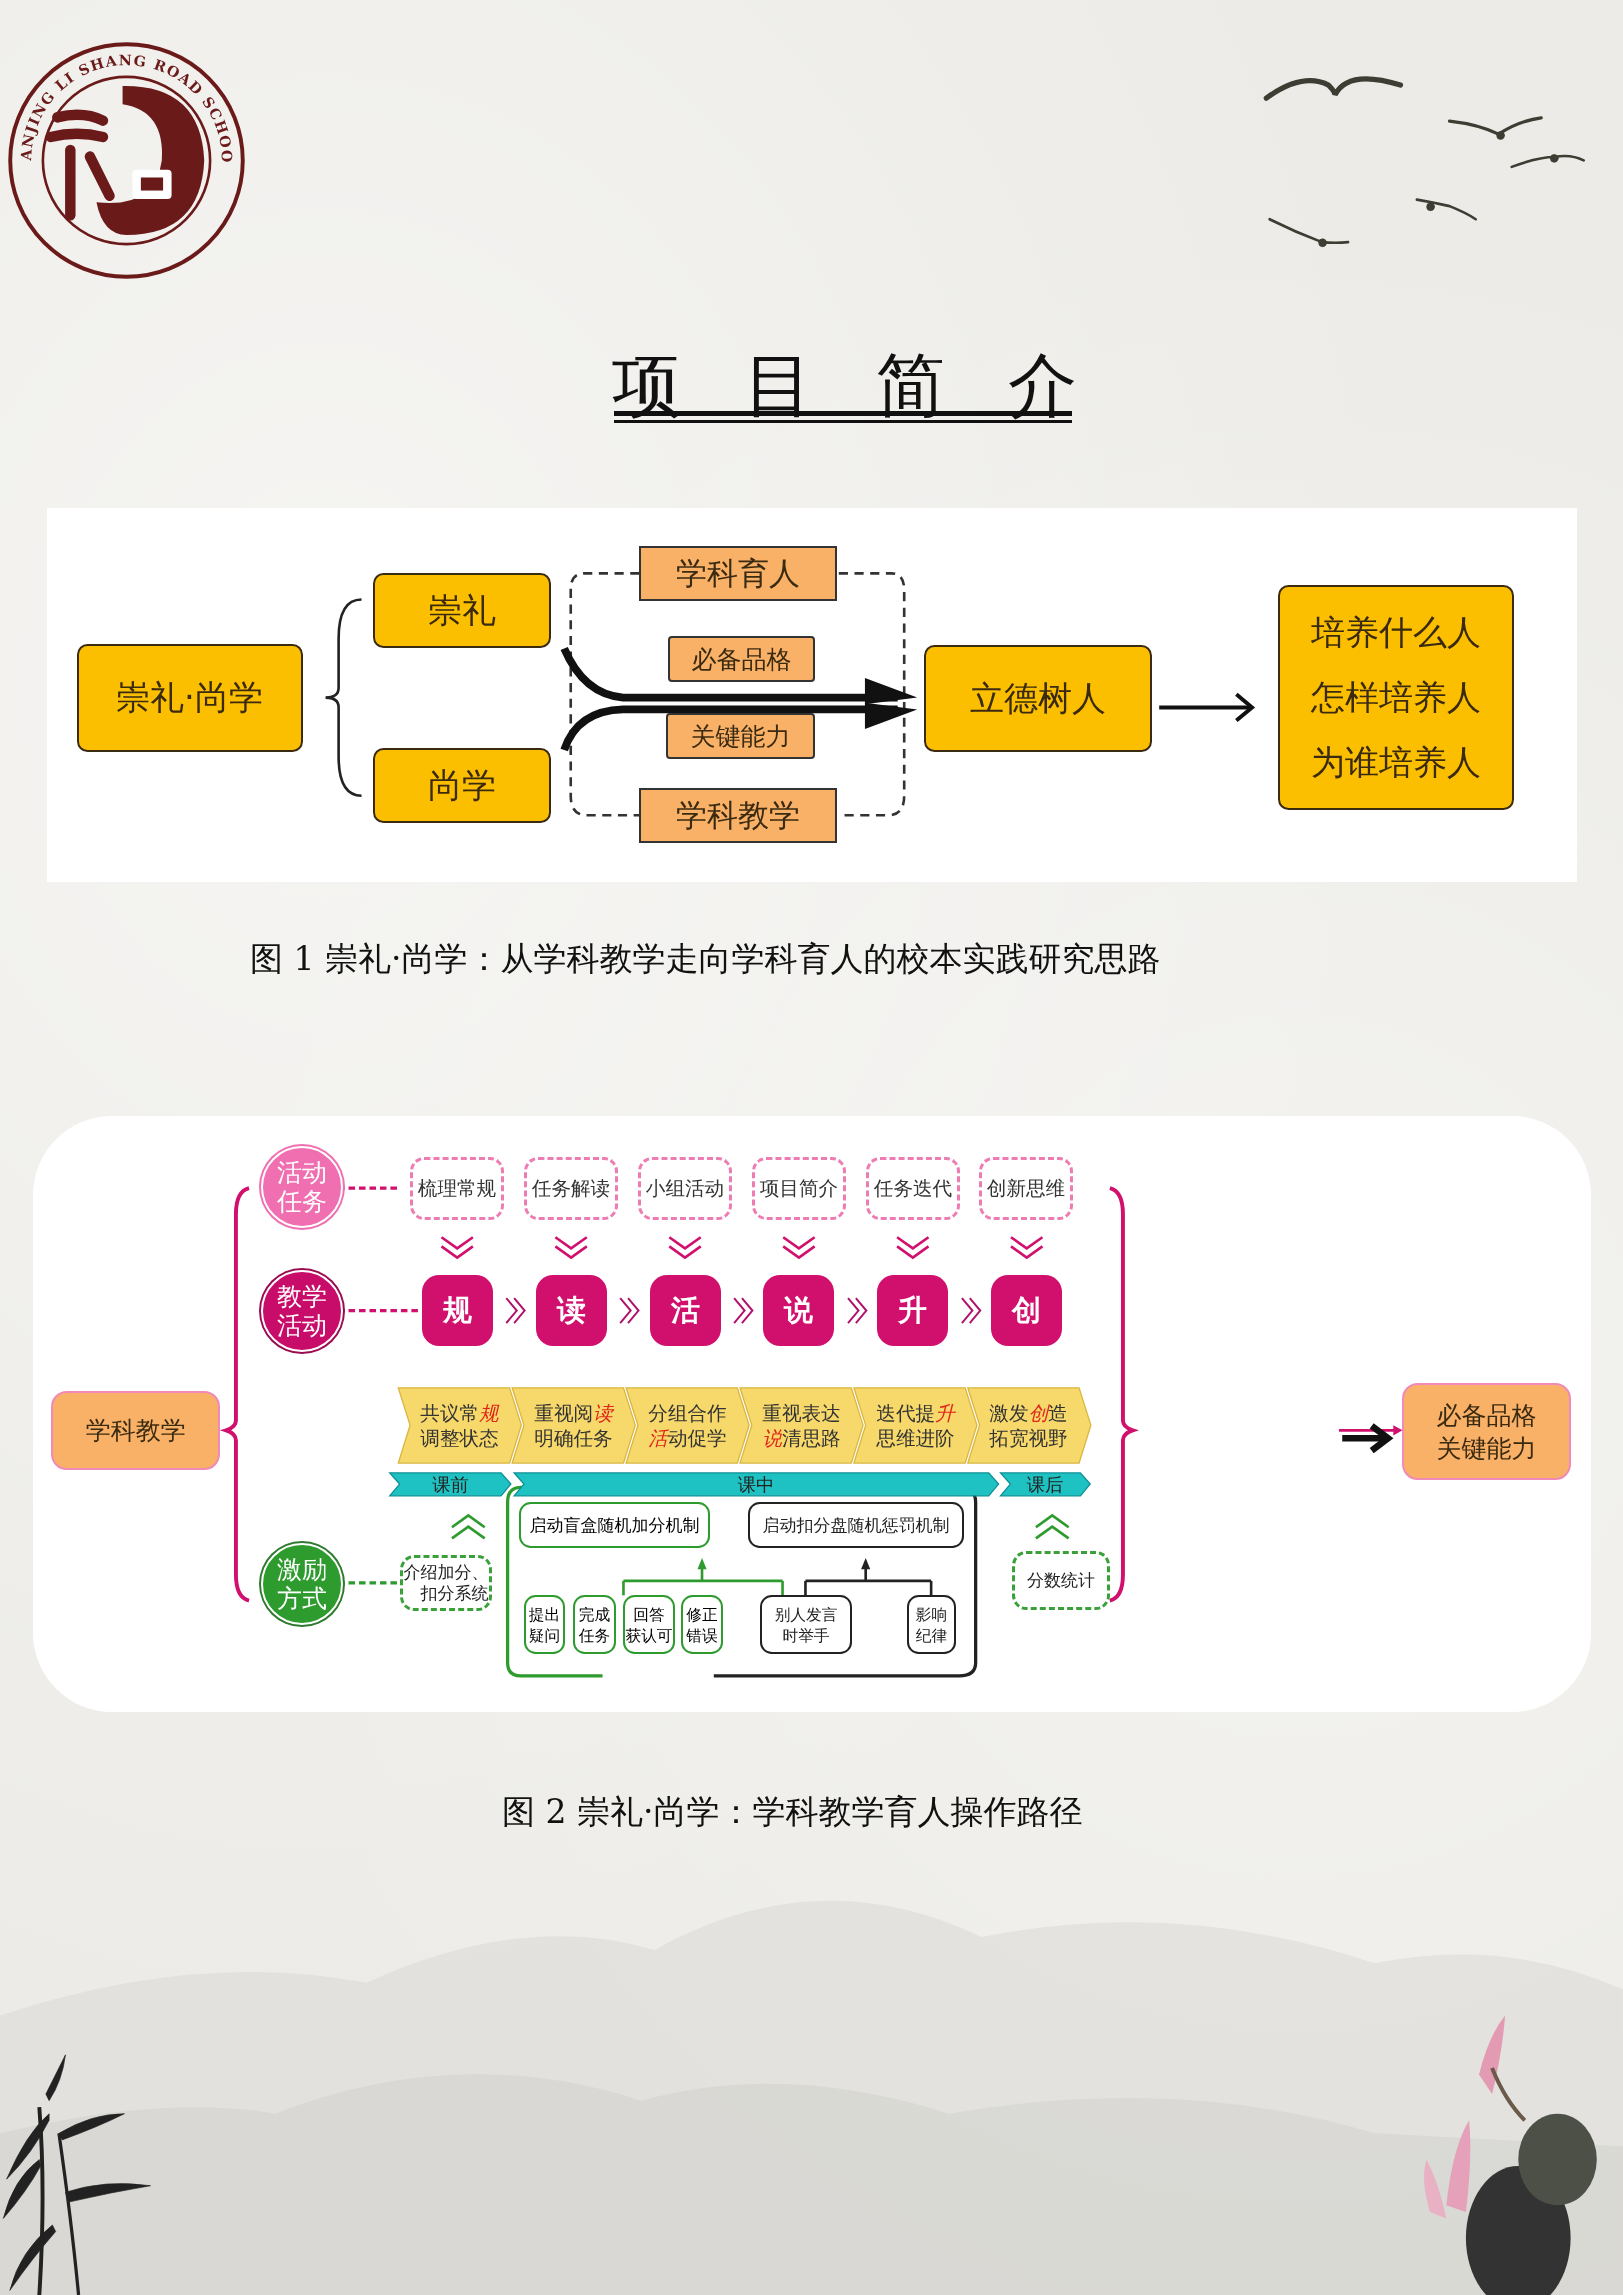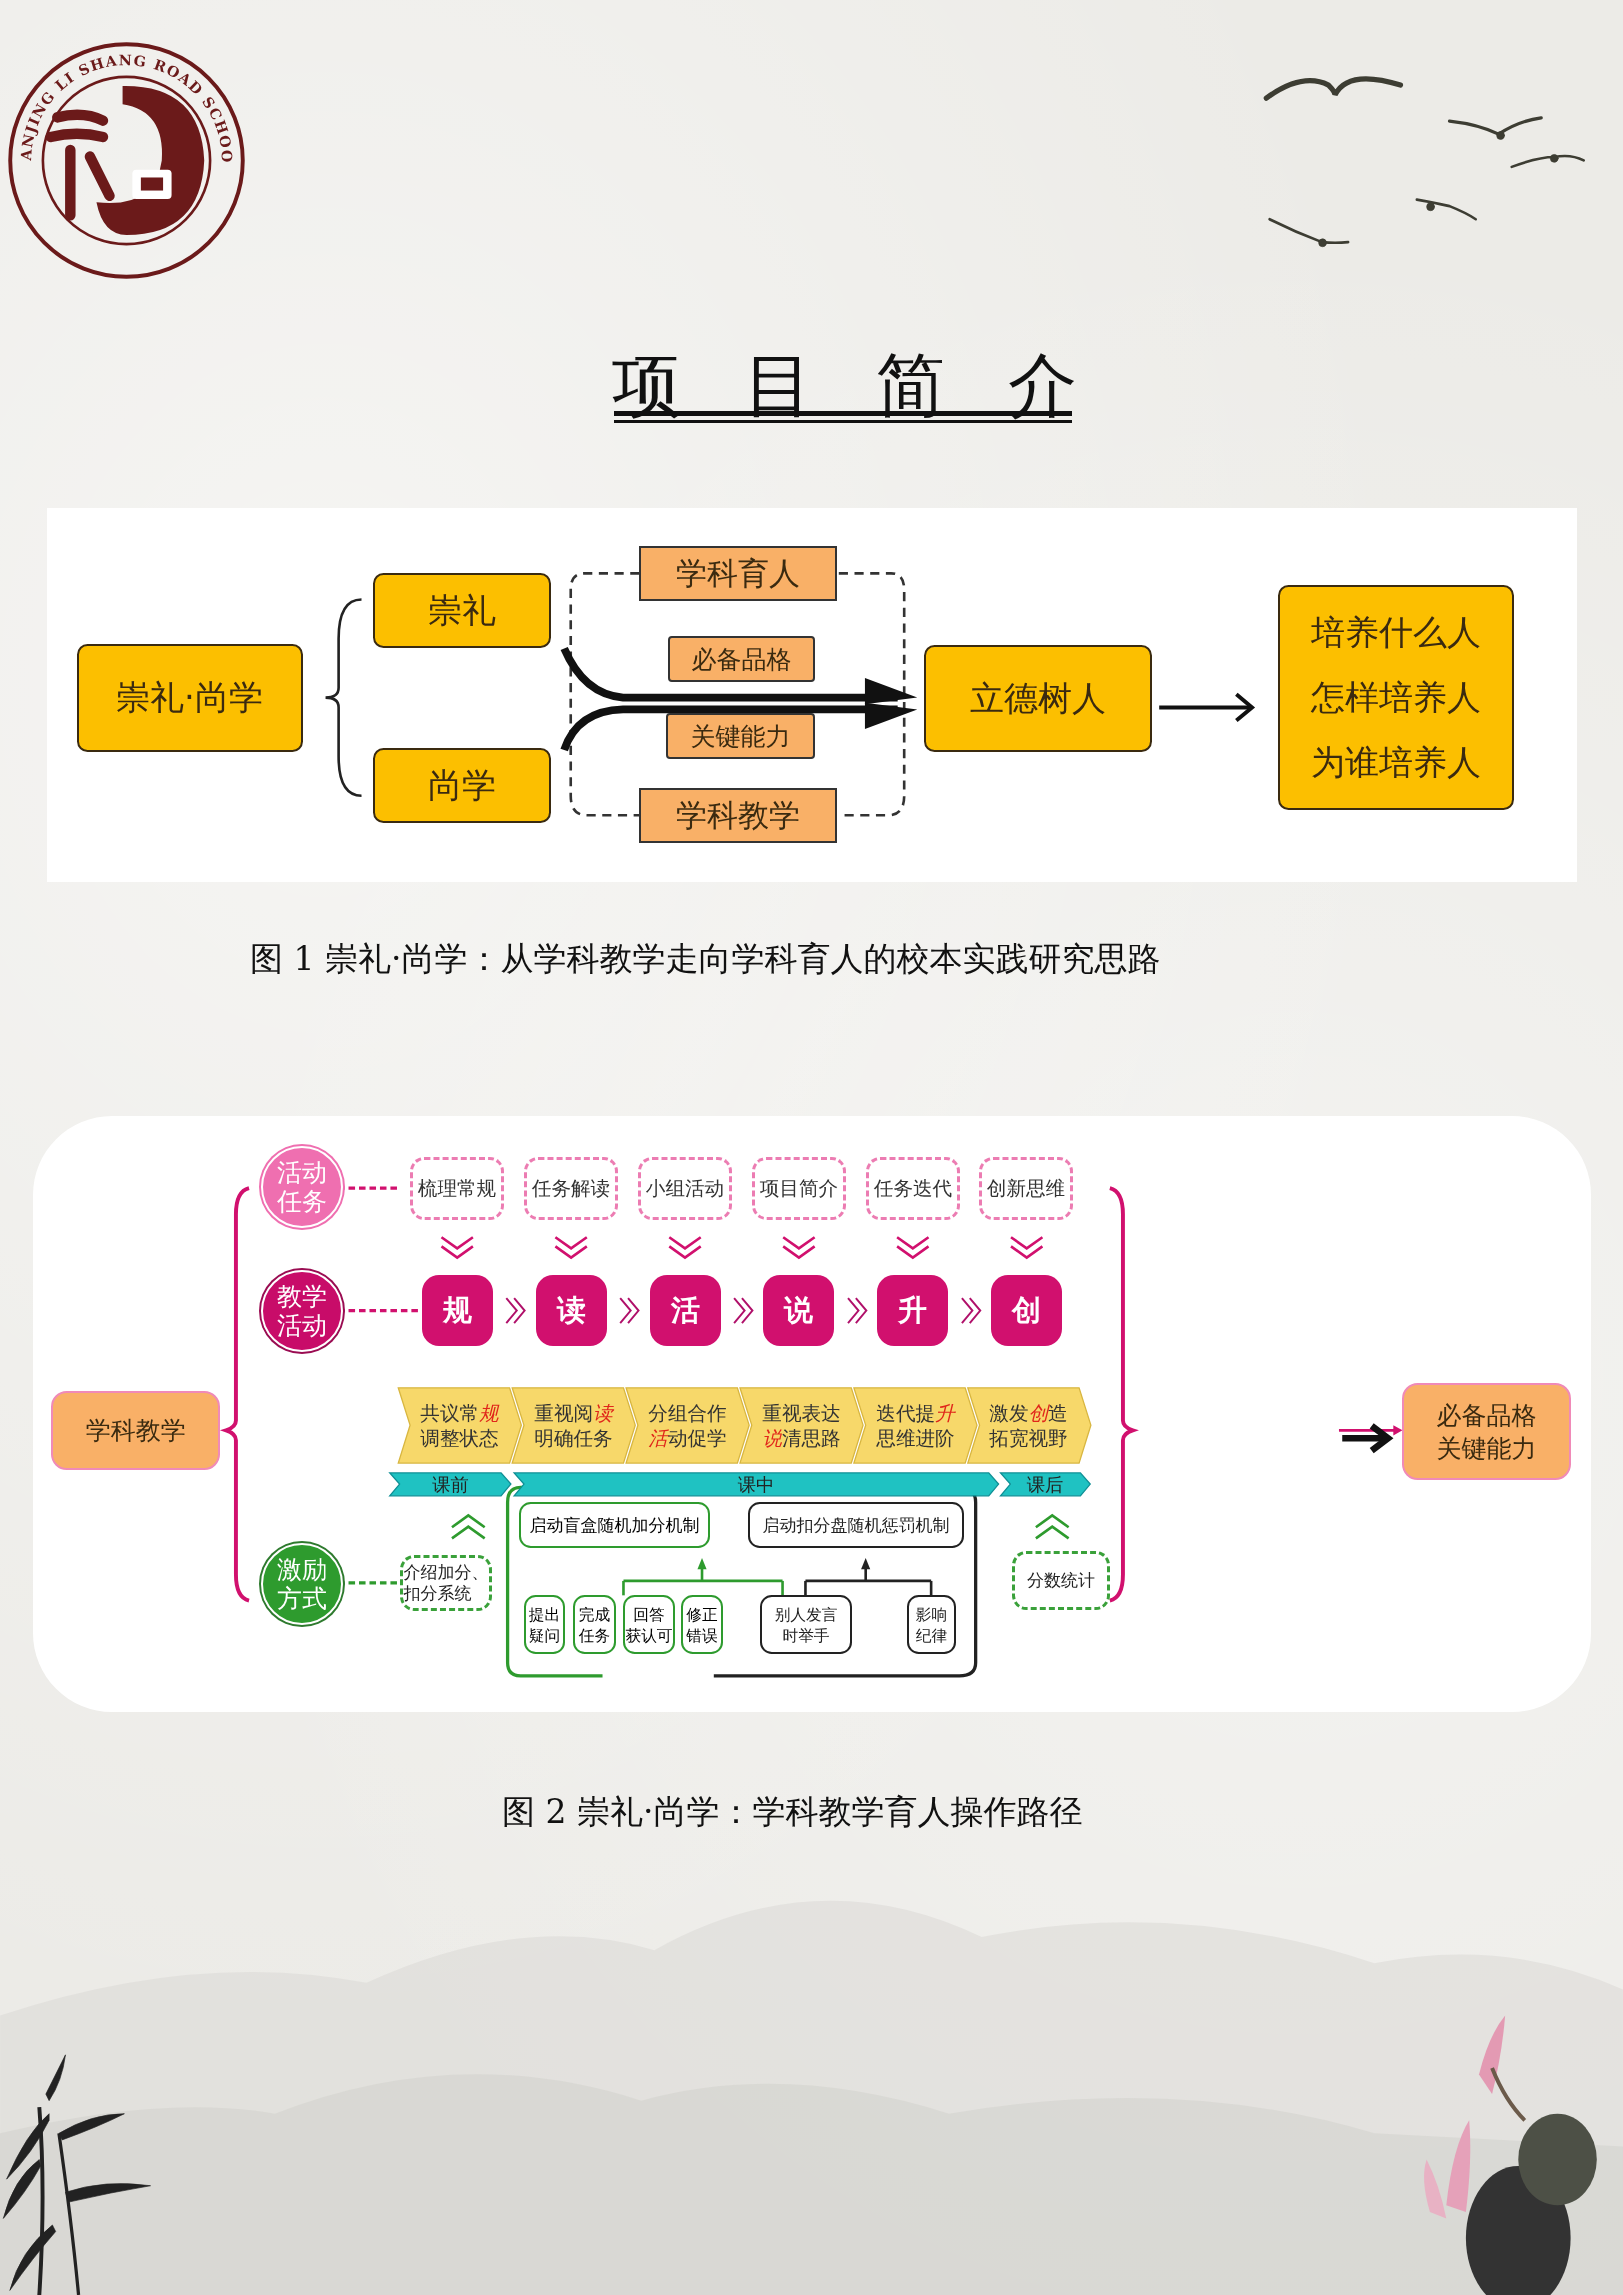--- a/index.html
+++ b/index.html
@@ -18,21 +18,21 @@
   .obox { background:#f9b067; border:2px solid #333; display:flex; align-items:center; justify-content:center; font-size:31px; color:#3a2a10; box-sizing:border-box; }
   .caption { font-size:33px; white-space:nowrap; font-family:"DejaVu Serif", serif; }
   .pdash { border:3.3px dashed #ec7cb2; border-radius:14.4px; display:flex; align-items:center; justify-content:center; font-size:19.6px; color:#333; box-sizing:border-box; background:#fff; }
   .mbox { background:#d1106e; border-radius:17px; color:#fff; font-weight:bold; font-size:29px; display:flex; align-items:center; justify-content:center; }
   .circle { border-radius:50%; display:flex; align-items:center; justify-content:center; text-align:center; font-size:25px; line-height:29px; color:#fff; box-sizing:border-box; }
   .chev { font-size:19.6px; line-height:25px; color:#333; display:flex; flex-direction:column; align-items:center; justify-content:center; text-align:center; }
   .chev .red { color:#e0261b; font-style:italic; }
   .teal { color:#222; font-size:18.3px; display:flex; align-items:center; justify-content:center; }
   .gbox { border:2.6px solid #2e9b2e; border-radius:11.8px; display:flex; align-items:center; justify-content:center; text-align:center; font-size:17px; line-height:21px; color:#000000; box-sizing:border-box; background:#fff; }
   .kbox { border:2.6px solid #222; border-radius:11.8px; display:flex; align-items:center; justify-content:center; text-align:center; font-size:17px; line-height:21px; color:#222; box-sizing:border-box; background:#fff; }
-  .gdash { border:3.3px dashed #3aa13a; border-radius:14.4px; display:flex; align-items:center; justify-content:center; text-align:left; font-size:17px; line-height:21px; color:#222; box-sizing:border-box; }
+  .gdash { border:3.3px dashed #3aa13a; border-radius:14.4px; display:flex; align-items:center; justify-content:center; text-align:right; font-size:17px; line-height:21px; color:#222; box-sizing:border-box; }
   .peach { background:#f9b067; border:2px solid #f08ab8; border-radius:15.7px; display:flex; align-items:center; justify-content:center; text-align:center; color:#3a2a10; box-sizing:border-box; }
   svg { position:absolute; overflow:visible; }
 </style>
 </head>
 <body>
 
 <svg width="1623" height="2295" style="left:0;top:0;" viewBox="0 0 2480 3507">
 
   <path d="M0 3080 Q300 2980 560 3030 Q800 2920 1000 2980 Q1250 2840 1500 2960 Q1800 2900 2100 3000 Q2300 2960 2480 3040 L2480 3507 L0 3507 Z" fill="#dcdbd7" opacity="0.6"></path>
   <path d="M0 3260 Q250 3200 420 3230 Q700 3120 980 3210 Q1200 3150 1450 3230 Q1800 3170 2100 3260 L2480 3280 L2480 3507 L0 3507 Z" fill="#d2d1cc" opacity="0.55"></path>

